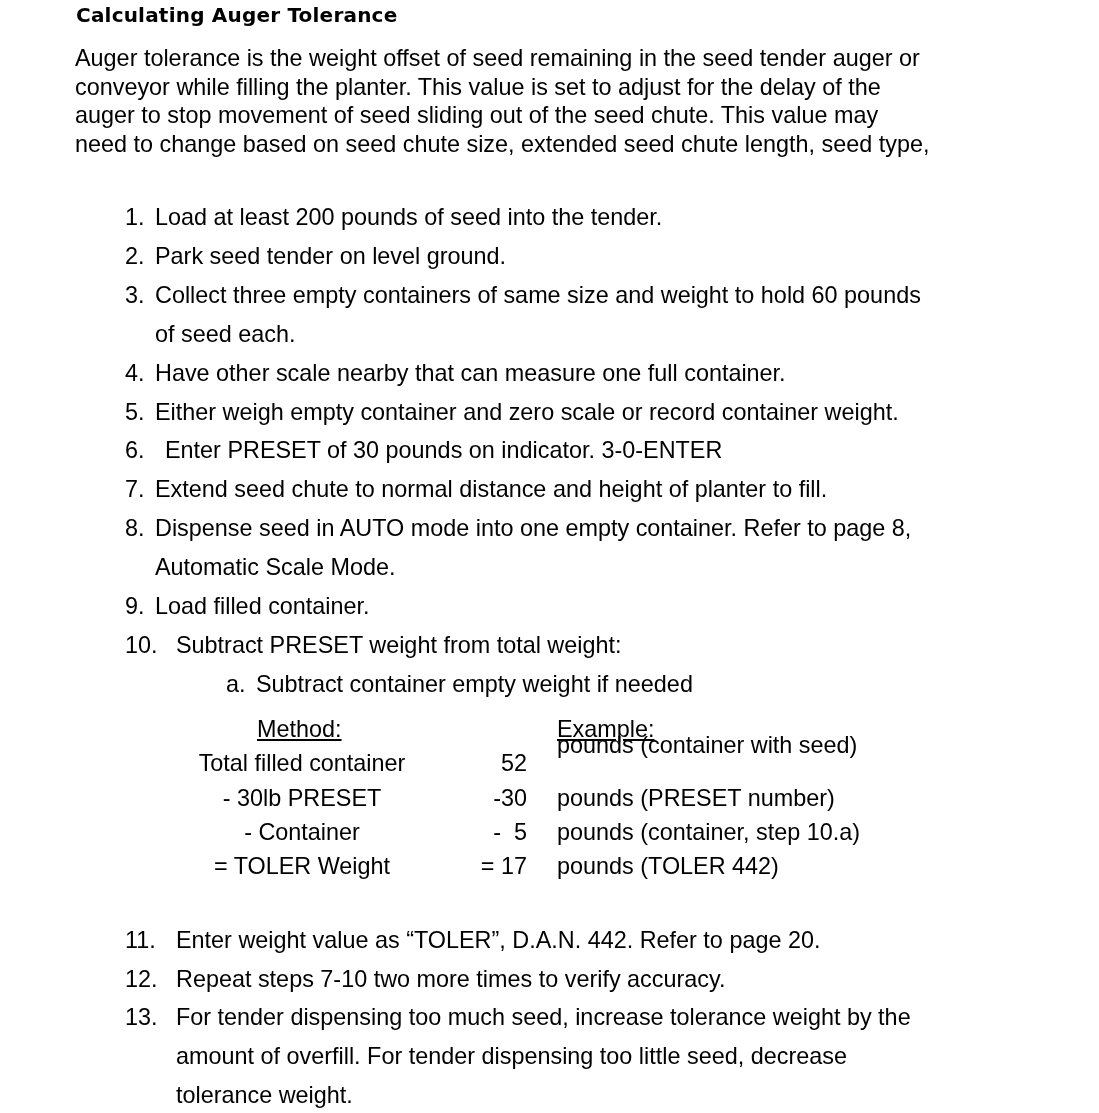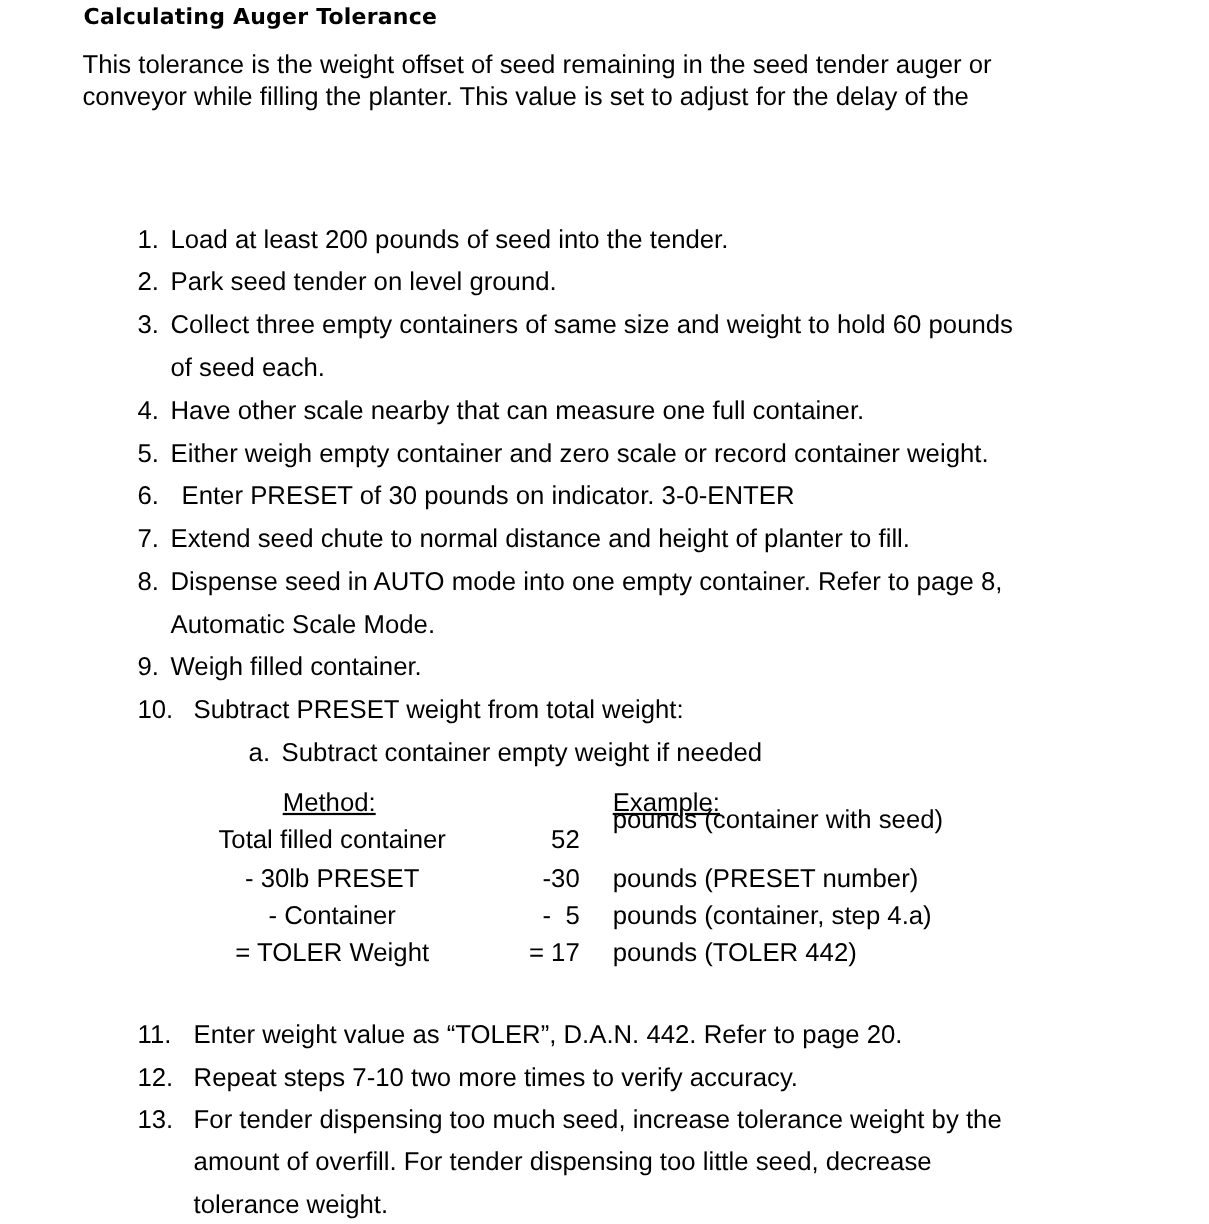--- a/index.html
+++ b/index.html
@@ -26,22 +26,24 @@
     .m-label { position: absolute; font-size: 23.4px; white-space: nowrap; text-align: center; width: 240px; }
     .m-val { position: absolute; font-size: 23.4px; white-space: nowrap; text-align: right; width: 80px; }
     .e-note { position: absolute; font-size: 23.4px; white-space: nowrap; }
   </style>
 </head>
 <body>
 
 <h1 class="title">Calculating Auger Tolerance</h1>
 
 <p class="intro">
-  <span class="line">This tolerance is the weight offset of seed remaining in the seed tender auger or</span>
+  <span class="line">Auger tolerance is the weight offset of seed remaining in the seed tender auger or</span>
   <span class="line">conveyor while filling the planter.  This value is set to adjust for the delay of the</span>
+  <span class="line">auger to stop movement of seed sliding out of the seed chute.  This value may</span>
+  <span class="line">need to change based on seed chute size, extended seed chute length, seed type,</span>
 </p>
 
 <div class="step" style="left:125px; top:204px;">
   <span class="num">1.</span>
   <span class="txt" style="left:30px;">Load at least 200 pounds of seed into the tender.</span>
 </div>
 <div class="step" style="left:125px; top:243px;">
   <span class="num">2.</span>
   <span class="txt" style="left:30px;">Park seed tender on level ground.</span>
 </div>
@@ -66,21 +68,21 @@
   <span class="num">7.</span>
   <span class="txt" style="left:30px;">Extend seed chute to normal distance and height of planter to fill.</span>
 </div>
 <div class="step" style="left:125px; top:515px;">
   <span class="num">8.</span>
   <span class="txt" style="left:30px;">Dispense seed in AUTO mode into one empty container.  Refer to page 8,</span>
   <span class="txt" style="left:30px; top:39px;">Automatic Scale Mode.</span>
 </div>
 <div class="step" style="left:125px; top:593px;">
   <span class="num">9.</span>
-  <span class="txt" style="left:30px;">Weigh filled container.</span>
+  <span class="txt" style="left:30px;">Load filled container.</span>
 </div>
 
 <div class="step" style="left:125px; top:632px;">
   <span class="num">10.</span>
   <span class="txt" style="left:51px;">Subtract PRESET weight from total weight:</span>
 </div>
 <div class="step" style="left:226px; top:671px;">
   <span class="num">a.</span>
   <span class="txt" style="left:30px;">Subtract container empty weight if needed</span>
 </div>
@@ -95,21 +97,21 @@
     <span class="e-note" style="left:557px; top:732px;">pounds (container with seed)</span>
   </div>
   <div>
     <span class="m-label" style="left:182px; top:785px;">- 30lb  PRESET</span>
     <span class="m-val" style="left:447px; top:785px;">-30</span>
     <span class="e-note" style="left:557px; top:785px;">pounds (PRESET number)</span>
   </div>
   <div>
     <span class="m-label" style="left:182px; top:819px;">- Container</span>
     <span class="m-val" style="left:447px; top:819px; white-space:pre;">-  5</span>
-    <span class="e-note" style="left:557px; top:819px;">pounds (container, step 4.a)</span>
+    <span class="e-note" style="left:557px; top:819px;">pounds (container, step 10.a)</span>
   </div>
   <div>
     <span class="m-label" style="left:182px; top:853px;">= TOLER Weight</span>
     <span class="m-val" style="left:447px; top:853px;">= 17</span>
     <span class="e-note" style="left:557px; top:853px;">pounds (TOLER 442)</span>
   </div>
 </div>
 
 <div class="step" style="left:125px; top:927px;">
   <span class="num">11.</span>

